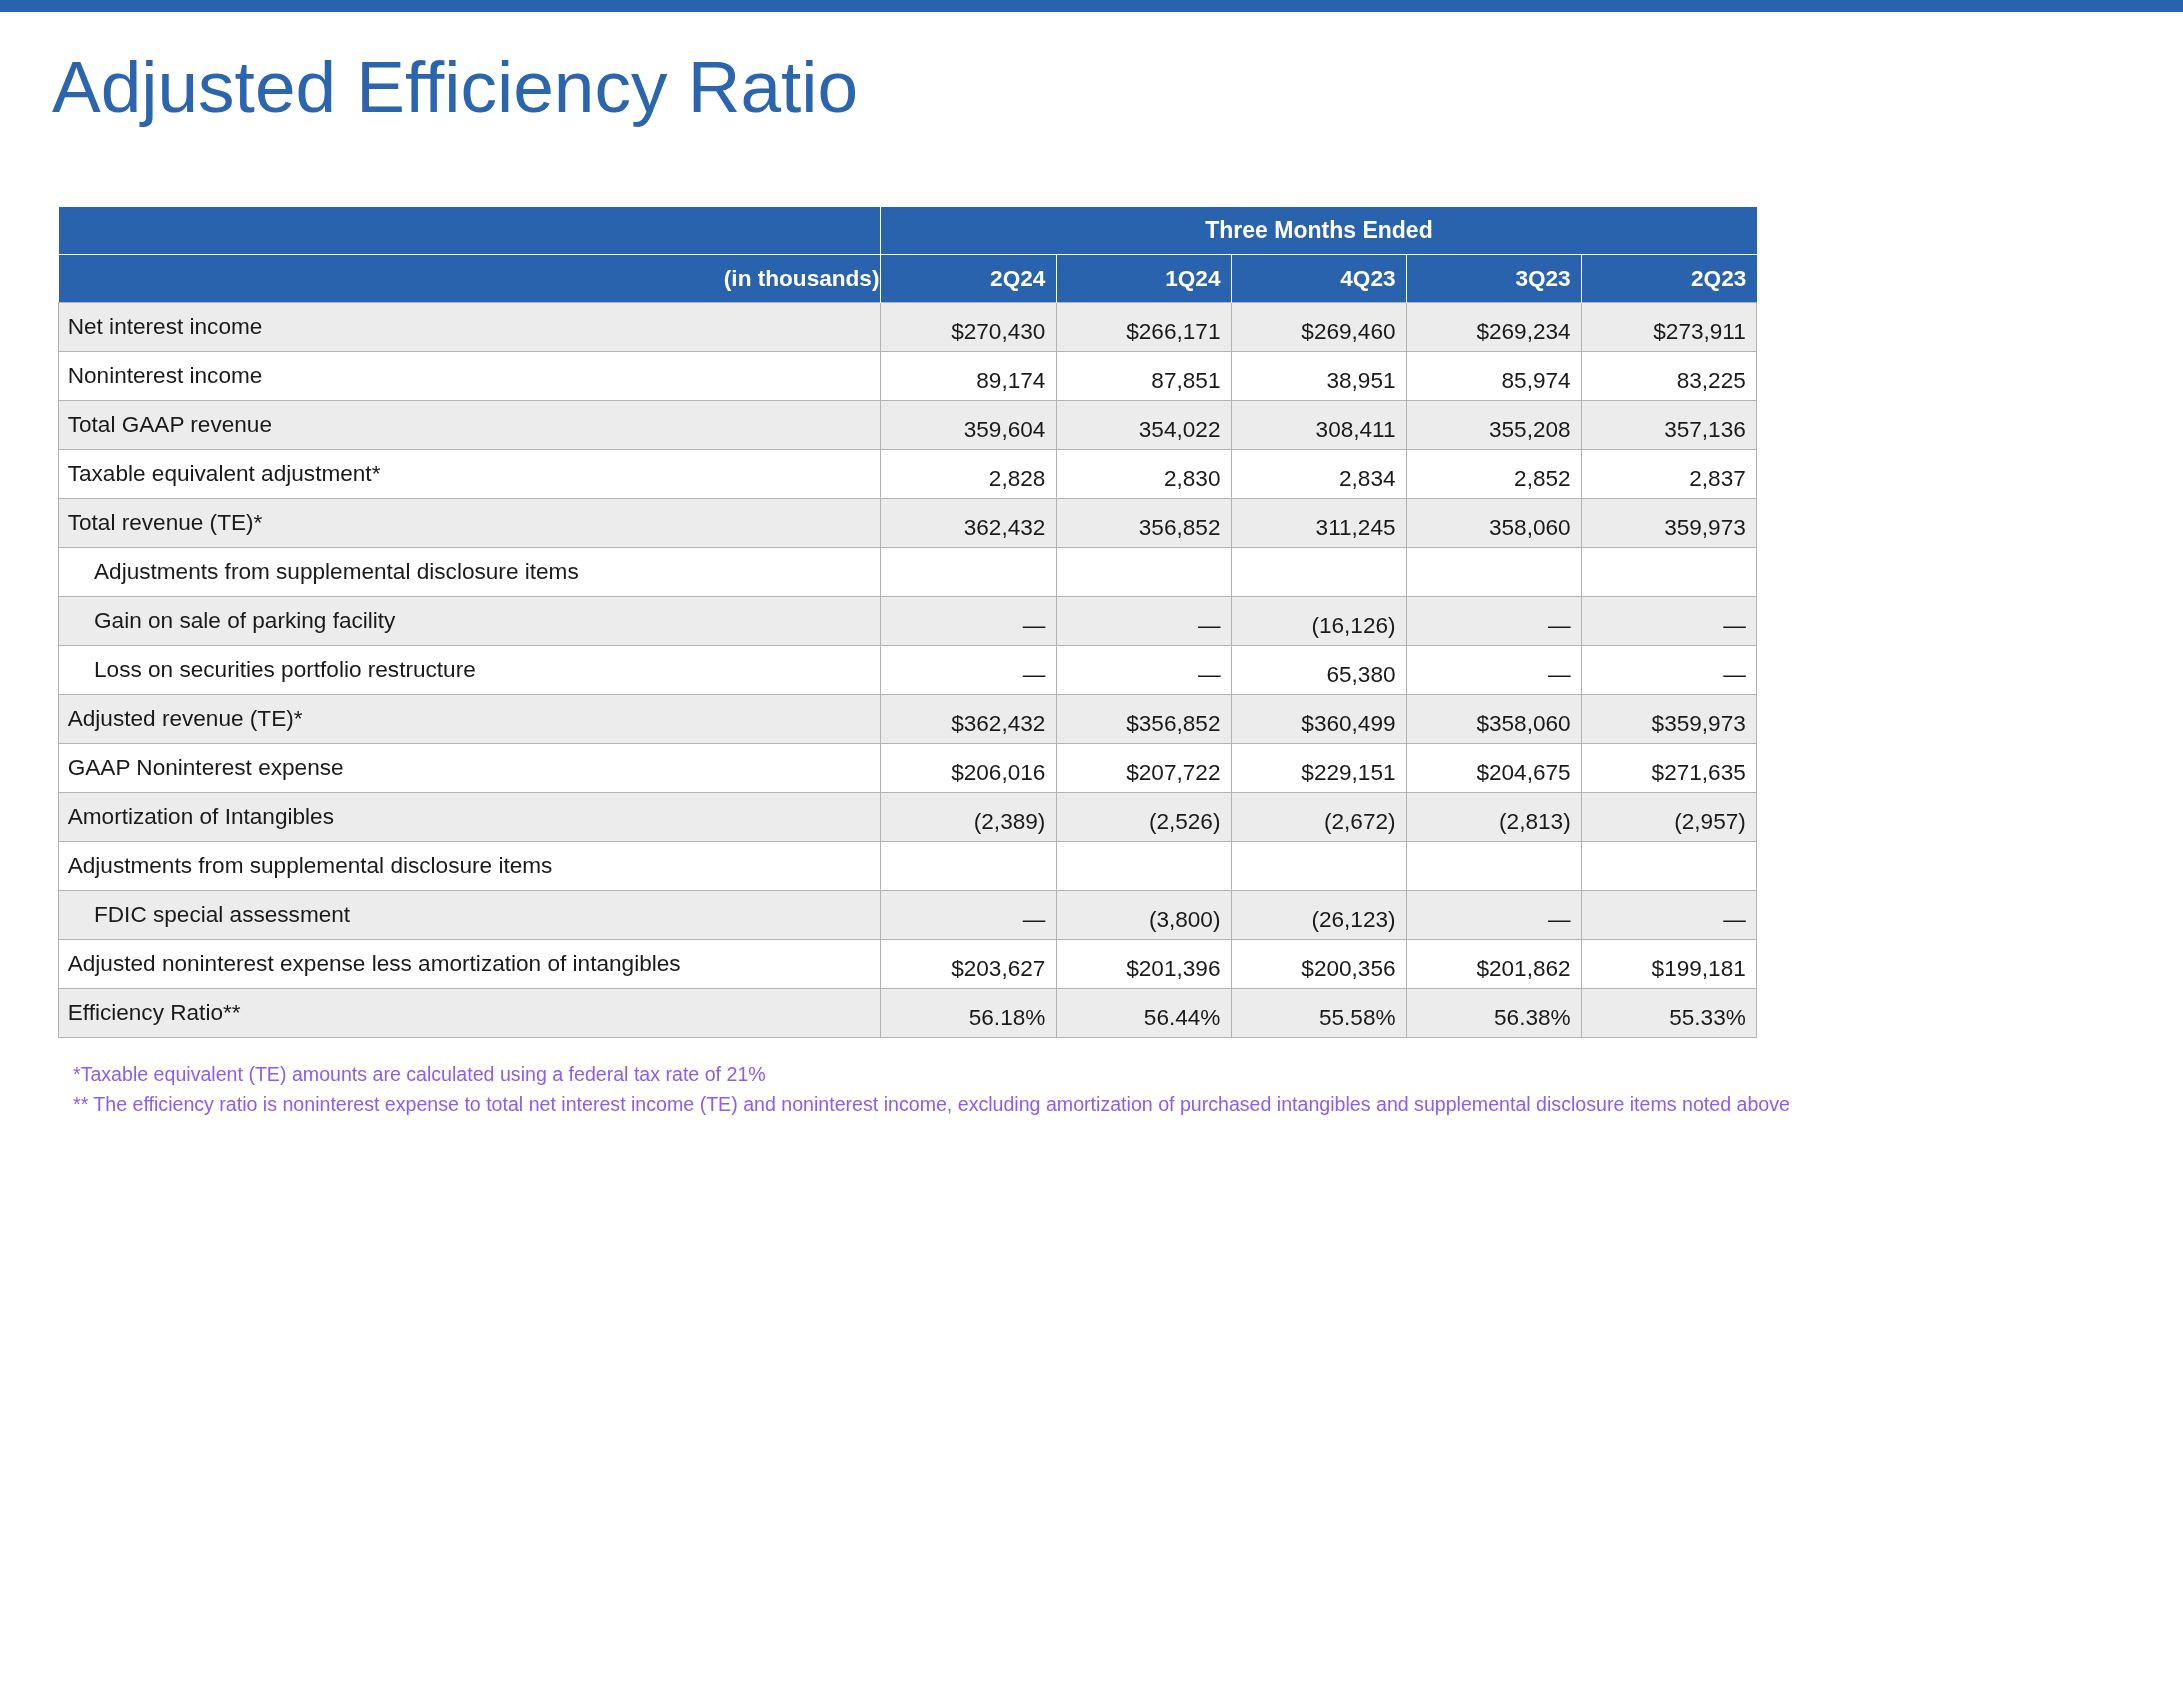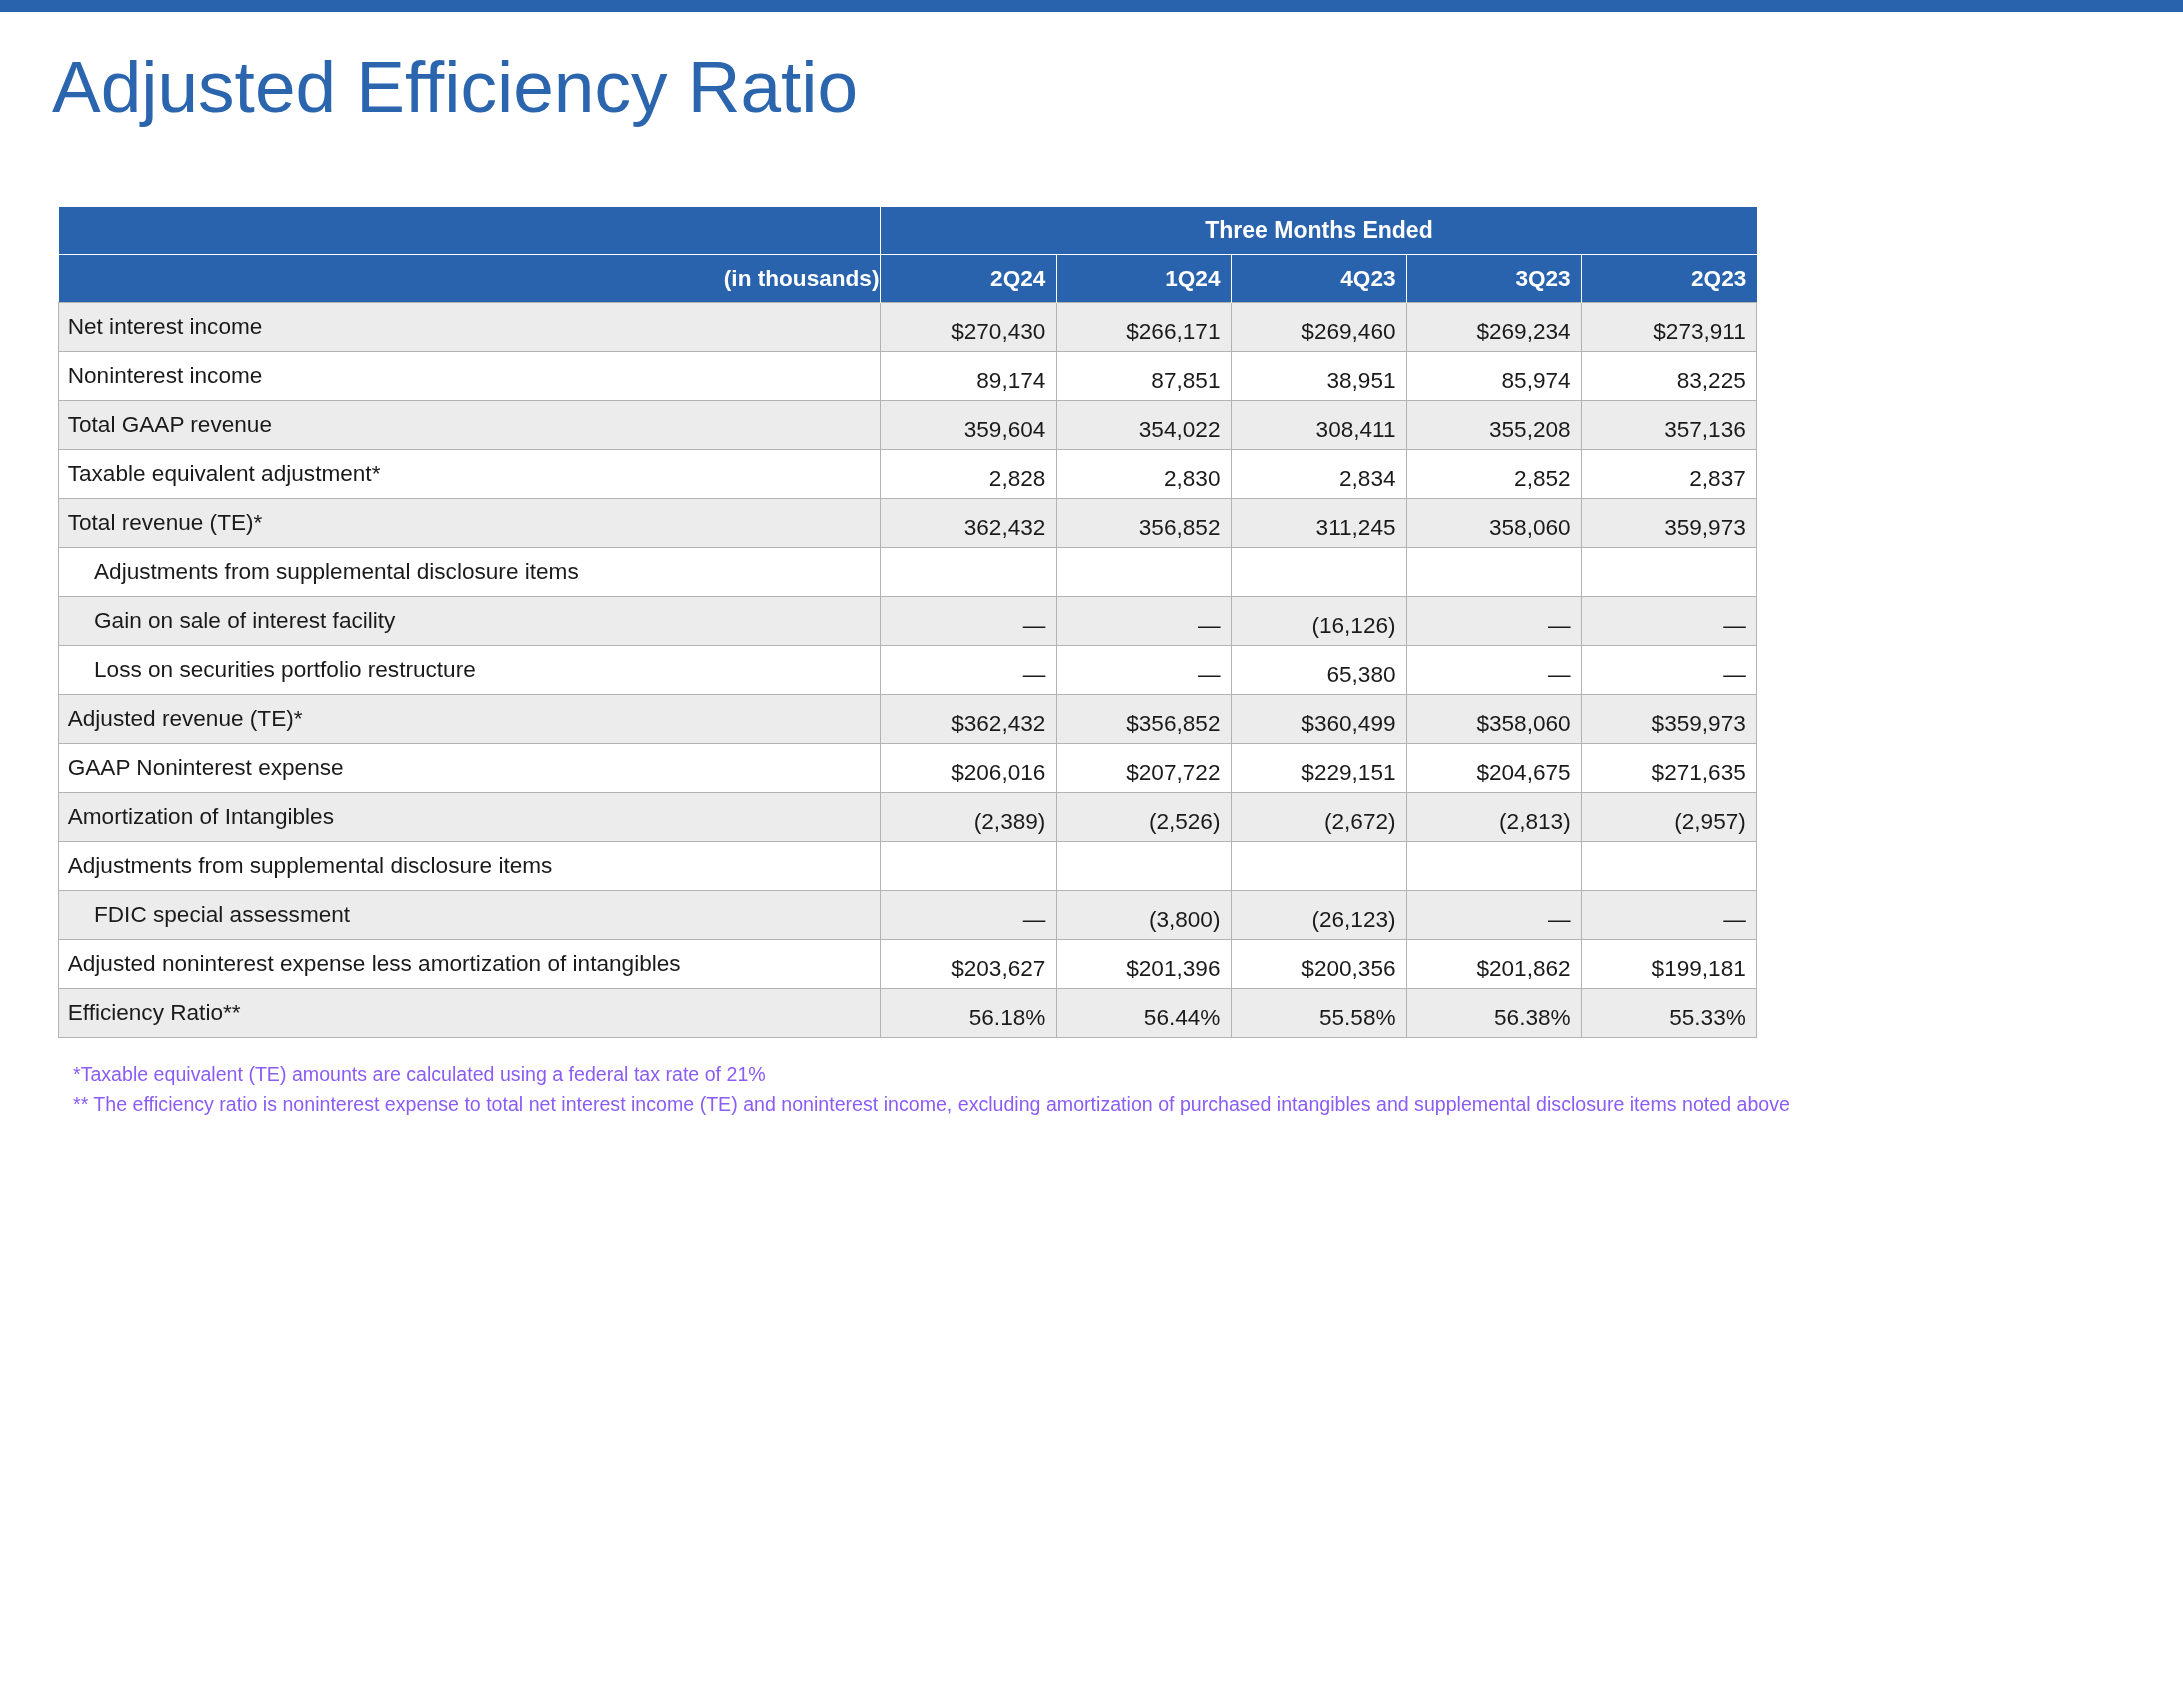--- a/index.html
+++ b/index.html
@@ -177,21 +177,21 @@
         </tr>
         <tr>
           <td class="row-label indent-1">Adjustments from supplemental disclosure items</td>
           <td class="cell-value"></td>
           <td class="cell-value"></td>
           <td class="cell-value"></td>
           <td class="cell-value"></td>
           <td class="cell-value"></td>
         </tr>
         <tr>
-          <td class="row-label indent-1">Gain on sale of interest facility</td>
+          <td class="row-label indent-1">Gain on sale of parking facility</td>
           <td class="cell-value">—</td>
           <td class="cell-value">—</td>
           <td class="cell-value">(16,126)</td>
           <td class="cell-value">—</td>
           <td class="cell-value">—</td>
         </tr>
         <tr>
           <td class="row-label indent-1">Loss on securities portfolio restructure</td>
           <td class="cell-value">—</td>
           <td class="cell-value">—</td>

